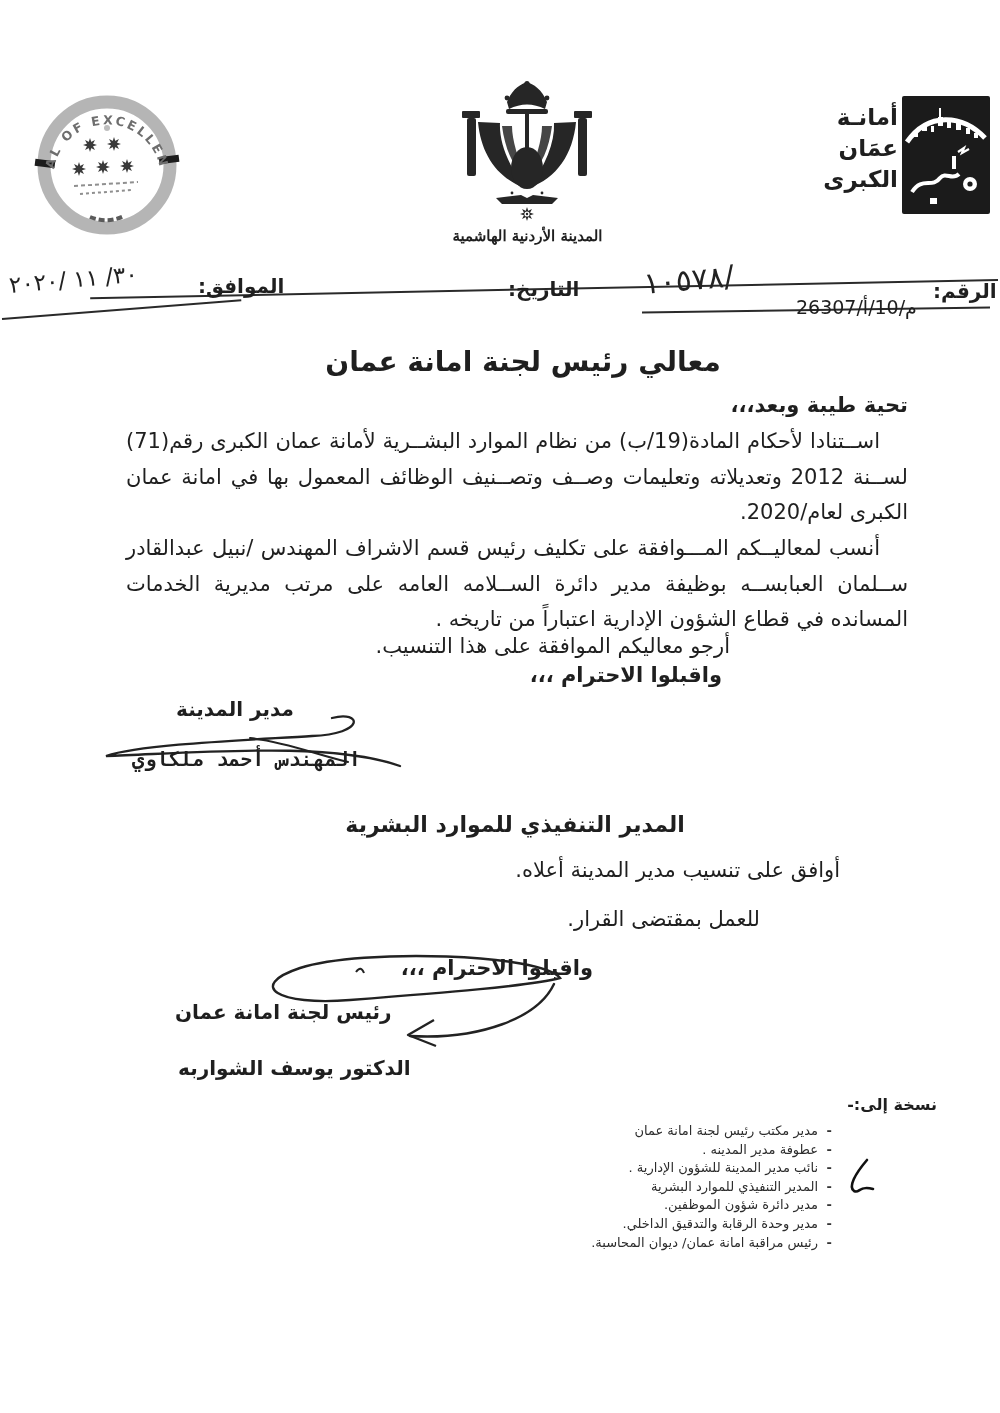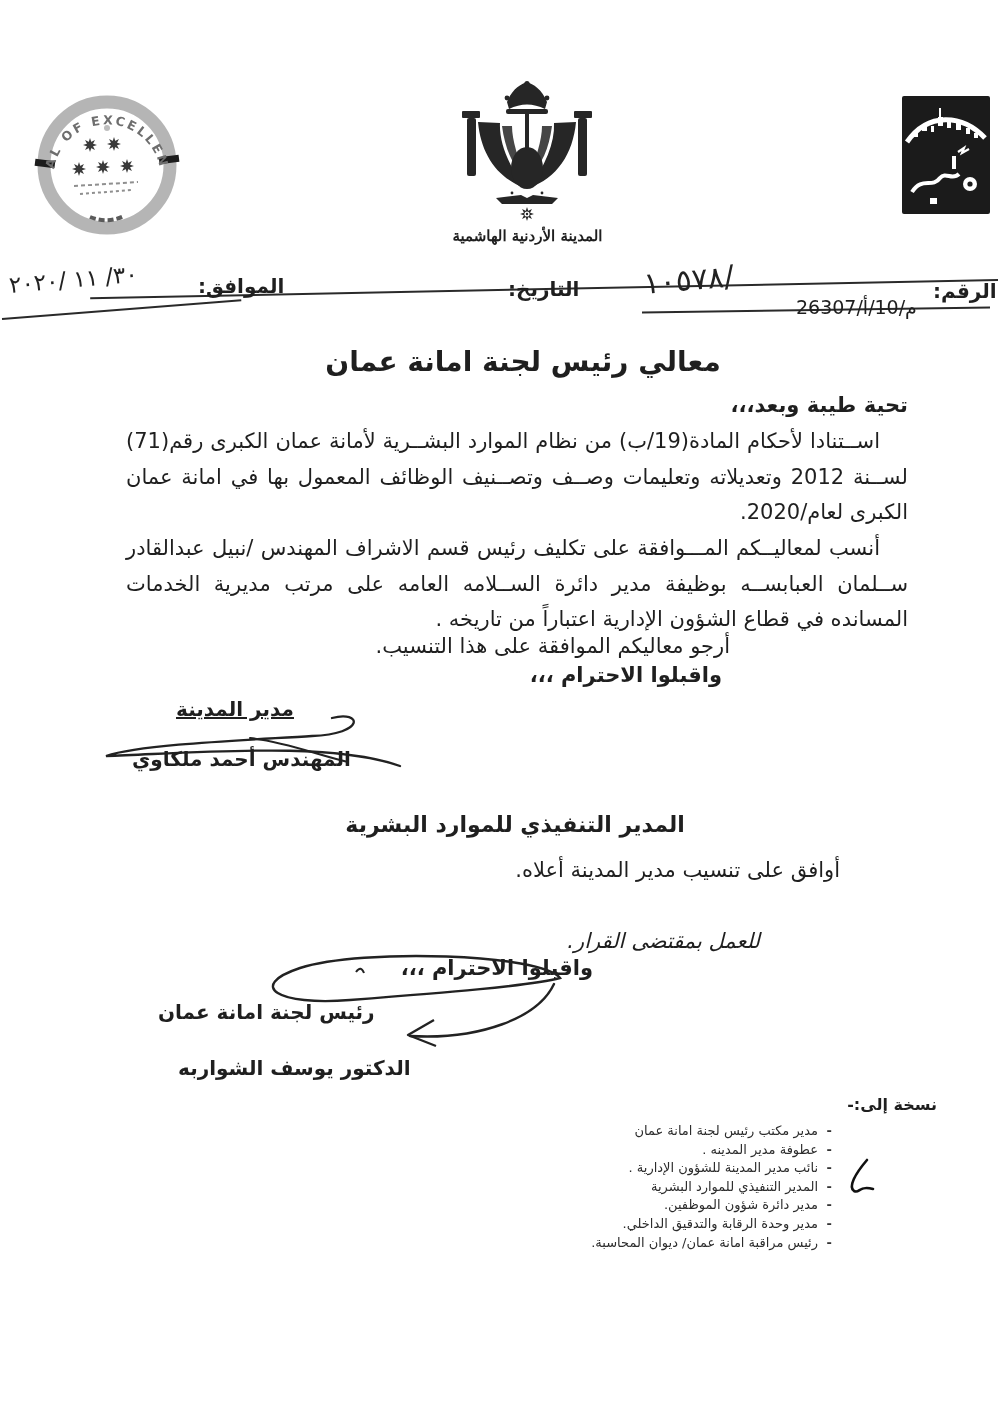--- a/index.html
+++ b/index.html
@@ -119,20 +119,25 @@
         <rect x="37" y="12" width="2" height="9"></rect>
       </g>
       <path d="M10,96 C20,80 30,93 38,82 C44,75 50,85 57,78" stroke="#ffffff" stroke-width="4" fill="none"></path>
       <circle cx="68" cy="88" r="7" fill="#ffffff"></circle>
         <circle cx="68" cy="88" r="2.6" fill="#1b1b1b"></circle>
       <rect x="50" y="60" width="4" height="13" fill="#ffffff"></rect>
       <path d="M56,56 l6,-4 l-2,5 l7,-4" stroke="#ffffff" stroke-width="2.2" fill="none"></path>
       <rect x="28" y="102" width="7" height="6" fill="#ffffff"></rect>
     </svg>
   </div>
+  <div class="abs gam-text" style="left:818px;top:102px;width:80px;">
+    <div>أمانـة</div>
+    <div>عمَان</div>
+    <div>الكبرى</div>
+  </div>
 
   <div class="abs rule" style="left:90px;top:279px;width:908px;transform:rotate(-1.15deg);transform-origin:right center;"></div>
   <div class="abs rule" style="left:642px;top:309px;width:348px;transform:rotate(-0.8deg);"></div>
   <div class="abs rule" style="left:2px;top:318px;width:240px;transform:rotate(-4.5deg);transform-origin:left center;"></div>
 
   <div class="abs meta-label rtl" style="left:933px;top:279px;">الرقم:</div>
   <div class="abs num-printed ltr" style="left:796px;top:284px;margin-top:12px;">26307/‎أ‎/10/‎م</div>
   <div class="abs hand hand-num ltr" style="left:645px;top:266px;">١٠٥٧٨/</div>
   <div class="abs meta-label rtl" style="left:508px;top:277px;">التاريخ:</div>
   <div class="abs meta-label rtl" style="left:198px;top:274px;">الموافق:</div>
@@ -140,43 +145,43 @@
 
   <div class="abs title rtl" style="left:46px;top:345px;width:954px;text-align:center;">معالي رئيس لجنة امانة عمان</div>
   <div class="abs salut rtl" style="right:92px;top:393px;">تحية طيبة وبعد،،،</div>
 
   <div class="abs para" style="right:92px;top:424px;width:782px;">اســتنادا لأحكام المادة(19/ب) من نظام الموارد البشــرية لأمانة عمان الكبرى رقم(71) لســنة 2012 وتعديلاته وتعليمات وصــف وتصــنيف الوظائف المعمول بها في امانة عمان الكبرى لعام/2020.</div>
   <div class="abs para" style="right:92px;top:531px;width:782px;margin-left:16px;">أنسب لمعاليــكم المـــوافقة على تكليف رئيس قسم الاشراف المهندس /نبيل عبدالقادر ســلمان العبابســه  بوظيفة مدير دائرة الســلامه العامه على مرتب مديرية الخدمات المسانده في قطاع الشؤون الإدارية  اعتباراً من تاريخه .</div>
 
   <div class="abs line21 rtl" style="right:270px;top:634px;margin-left:26px;">أرجو معاليكم الموافقة على هذا التنسيب.</div>
   <div class="abs closing rtl" style="right:278px;top:663px;">واقبلوا الاحترام ،،،</div>
 
-  <div class="abs sig-title rtl" style="left:176px;top:697px;text-decoration:underline;">مدير المدينة</div>
+  <div class="abs sig-title rtl" style="left:176px;top:697px;">مدير المدينة</div>
   <div class="abs" style="left:100px;top:708px;">
     <svg width="310" height="72" viewBox="0 0 310 72">
       <path d="M232,10 C262,2 266,26 212,28 C150,32 42,36 6,48 C112,44 232,34 300,58" fill="none" stroke="#222" stroke-width="2.3" stroke-linecap="round"></path>
       <path d="M150,30 C185,34 215,46 248,54" fill="none" stroke="#222" stroke-width="2" stroke-linecap="round"></path>
     </svg>
   </div>
-  <div class="abs sig-name rtl" style="left:132px;top:747px;">المهندس أحمد ملكاوي</div>
+  <div class="abs sig-name rtl" style="left:132px;top:747px;font-family:Liberation Mono, monospace;">المهندس أحمد ملكاوي</div>
 
   <div class="abs appr-head rtl" style="left:23px;top:812px;width:984px;">المدير التنفيذي للموارد البشرية</div>
   <div class="abs line21 rtl" style="right:160px;top:858px;">أوافق على تنسيب مدير المدينة أعلاه.</div>
-  <div class="abs line21 rtl" style="right:240px;top:929px;font-style:italic;">للعمل بمقتضى القرار.</div>
+  <div class="abs line21 rtl" style="right:240px;top:907px;">للعمل بمقتضى القرار.</div>
   <div class="abs closing rtl" style="right:407px;top:956px;">واقبلوا الاحترام ،،،</div>
 
   <div class="abs" style="left:238px;top:946px;">
     <svg width="340" height="112" viewBox="0 0 340 112">
       <path d="M322,32 C304,8 124,2 62,22 C8,40 40,60 112,54 C202,47 292,40 322,32 Z" fill="none" stroke="#222" stroke-width="2.4" stroke-linecap="round"></path>
       <path d="M316,38 C300,72 242,94 172,90" fill="none" stroke="#222" stroke-width="2.4" stroke-linecap="round"></path>
       <path d="M196,74 L170,89 L198,100" fill="none" stroke="#222" stroke-width="2.4" stroke-linejoin="round"></path>
       <path d="M118,26 q5,-7 8,1" fill="none" stroke="#222" stroke-width="2"></path>
     </svg>
   </div>
-  <div class="abs sig-title rtl" style="left:158px;top:1000px;">رئيس لجنة امانة عمان</div>
+  <div class="abs sig-title rtl" style="left:175px;top:1000px;">رئيس لجنة امانة عمان</div>
   <div class="abs sig-name rtl" style="left:178px;top:1056px;">الدكتور يوسف الشواربه</div>
 
   <div class="abs cc-head rtl" style="right:63px;top:1095px;">نسخة إلى:-</div>
   <div class="abs cc-list" style="right:168px;top:1122px;">
     <div class="cc-row">
         <span class="cc-bullet">-</span>
         <span class="cc-text">مدير مكتب رئيس لجنة امانة عمان</span>
       </div>
     <div class="cc-row">
         <span class="cc-bullet">-</span>

